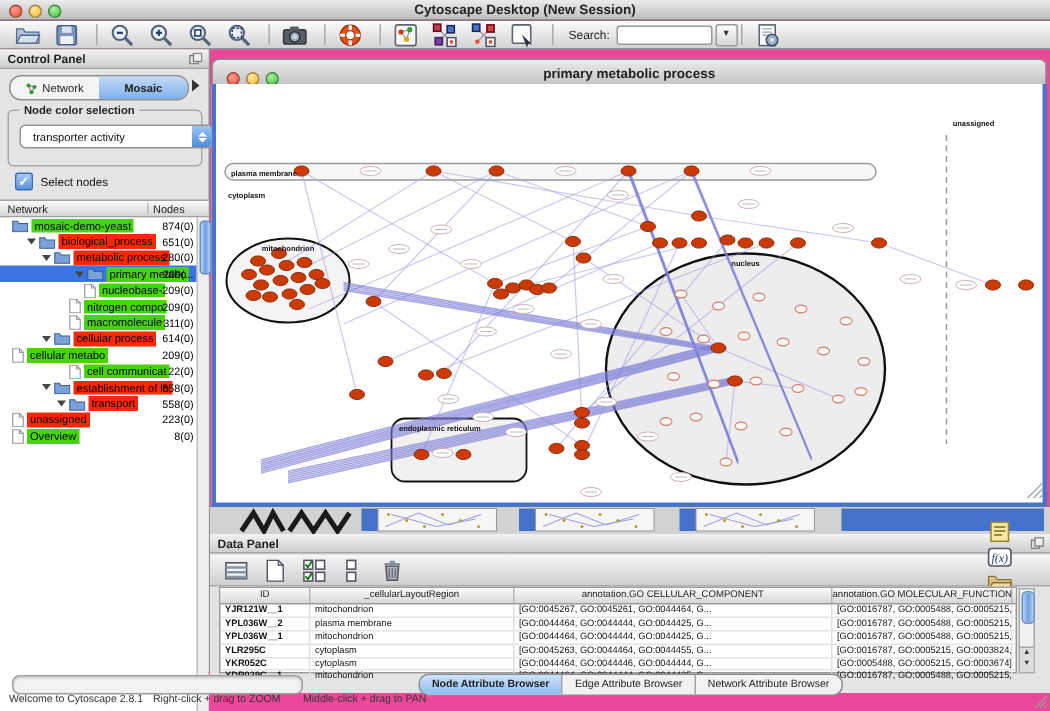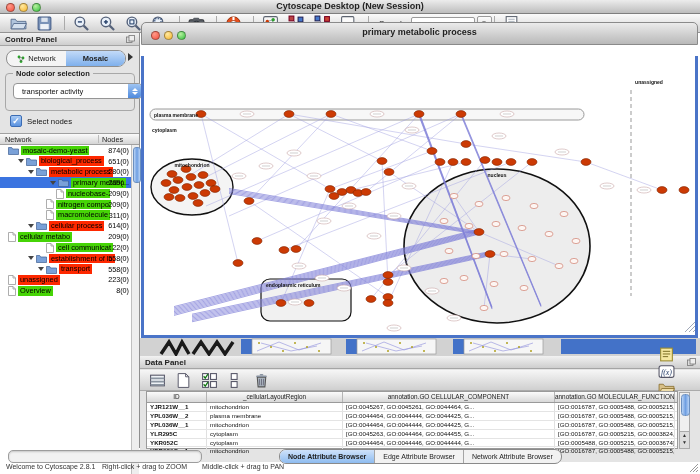--- a/index.html
+++ b/index.html
@@ -1,16 +1,16 @@
 <!DOCTYPE html>
 <html><head>
 <meta charset="utf-8">
 <style>
   html,body{margin:0;padding:0;background:#888;}
-  .app{position:relative;width:700px;height:474px;background:#ffffff;overflow:hidden;
+  .app{position:relative;width:700px;height:474px;background:#ec4899;overflow:hidden;
        font-family:"Liberation Sans",sans-serif;-webkit-font-smoothing:antialiased;}
   
   .titlebar{position:absolute;left:0;top:0;width:700px;height:13px;
     background:linear-gradient(#ececec,#bdbdbd);border-bottom:1px solid #7f7f7f;}
   .titlebar .title{position:absolute;left:0;right:0;top:0;height:13px;line-height:13px;
     text-align:center;font-size:9px;font-weight:bold;color:#222;}
   .lights{position:absolute;left:6px;top:3px;display:flex;gap:4px;}
   .light{width:7px;height:7px;border-radius:50%;border:0.5px solid rgba(0,0,0,.35);}
   .l-red{background:radial-gradient(circle at 35% 30%,#ff9a8a,#f4503e);}
   .l-yel{background:radial-gradient(circle at 35% 30%,#ffe9a0,#f5b52e);}
@@ -74,21 +74,21 @@
   .trow.sel .tcount{color:#000;}
   .tarrow{width:0;height:0;border-top:4px solid #444;border-left:3px solid transparent;
     border-right:3px solid transparent;margin-right:2px;flex:none;}
   .tspace{width:8px;flex:none;}
   .ticon{margin-right:2px;flex:none;display:inline-flex;}
   .vscroll{position:absolute;right:0;top:112px;width:8px;height:336px;background:#eee;
     border-left:1px solid #c0c0c0;box-sizing:border-box;}
   .vthumb{position:absolute;left:0.5px;top:2px;width:6px;height:34px;border-radius:3px;
     background:linear-gradient(90deg,#b7d2f5,#6f9fe2,#b7d2f5);border:0.5px solid #6a8fc0;}
   
-  .iwin-title{position:absolute;left:141px;top:22px;width:557px;height:23px;
+  .iwin-title{position:absolute;left:141px;top:39px;width:557px;height:23px;
     background:linear-gradient(#ebebeb,#b9b9b9);border:1px solid #8a8a8a;border-radius:5px 5px 0 0;
     box-sizing:border-box;text-decoration:underline;}
   .iwin-title .title{position:absolute;left:0;right:0;top:4px;text-align:center;
     font-size:9px;font-weight:bold;color:#222;}
   .canvas-wrap{position:absolute;left:141px;top:56px;width:557px;height:282px;background:#fff;
     border-left:3px solid #4a74c8;border-right:3px solid #4a74c8;border-bottom:3px solid #4a74c8;
     box-sizing:border-box;}
   .canvas-wrap svg{display:block;width:100%;height:100%;}
   
   .dockstrip{position:absolute;left:140px;top:338px;width:560px;height:18px;background:#d4d4d4;}

